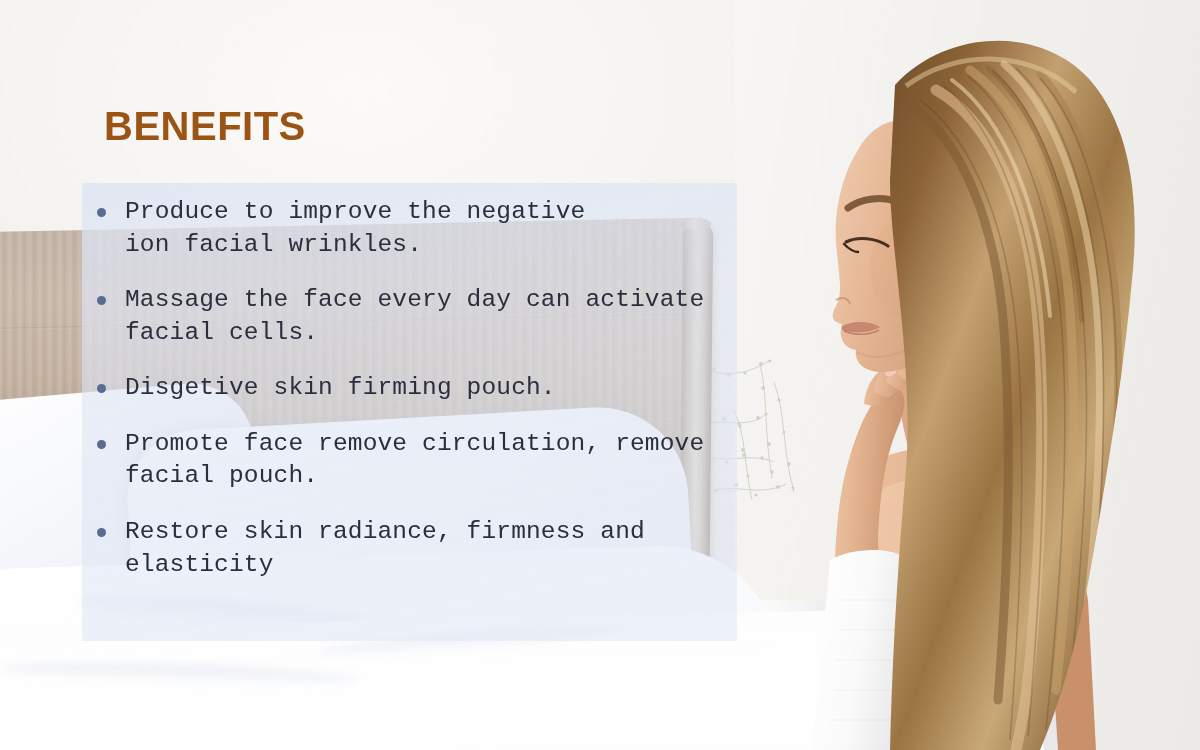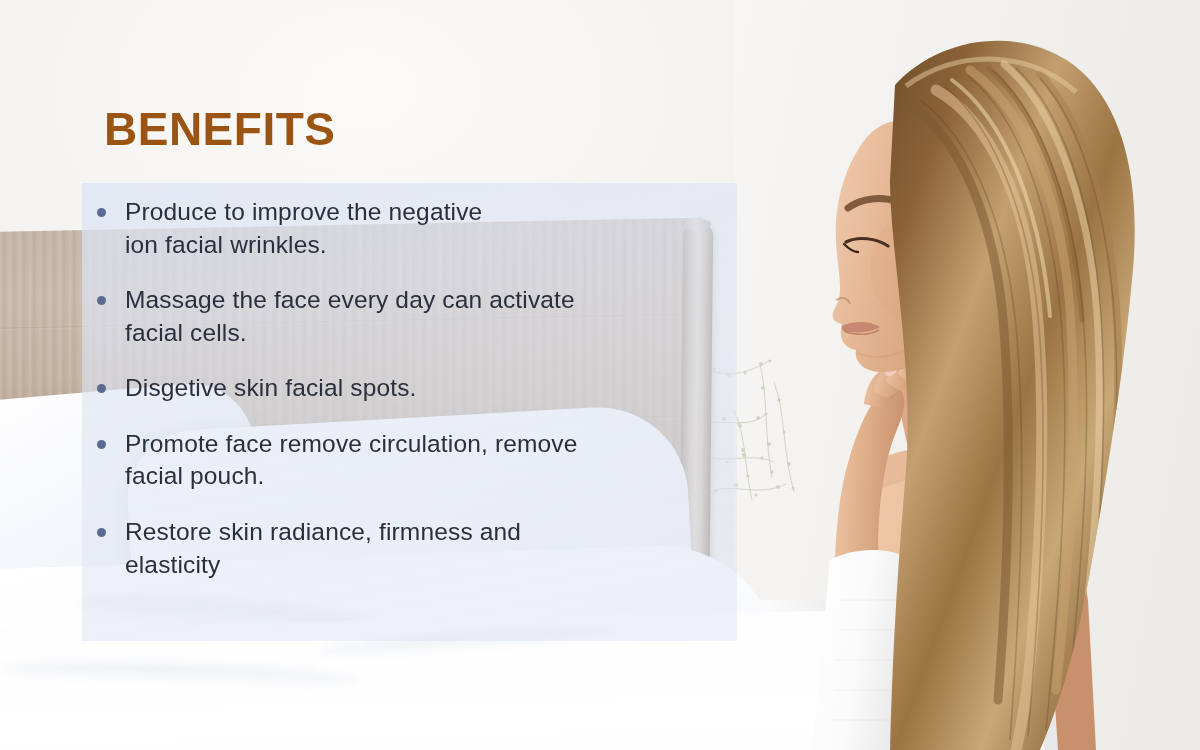--- a/index.html
+++ b/index.html
@@ -114,26 +114,26 @@
     position:absolute; left:82px; top:183px; width:655px; height:458px;
     background:linear-gradient(170deg, rgba(221,228,243,0.80) 0%,
                                        rgba(222,229,243,0.62) 38%,
                                        rgba(224,231,245,0.55) 100%);
     backdrop-filter:blur(0.4px);
   }
 
   
   #title {
     position:absolute; left:104px; top:106px;
-    font-size:46px; font-weight:bold; letter-spacing:0.5px;
+    font-size:40px; font-weight:bold; letter-spacing:0.5px;
     color:#9a5514; line-height:1;
   }
 
   #bullets {
-    position:absolute; left:97px; top:196px; width:680px;
+    position:absolute; left:97px; top:196px; width:680px;font-family:Liberation Mono, monospace;
   }
   .bullet-row { display:flex; align-items:flex-start; margin-bottom:23px; }
   .bullet-row:last-child { margin-bottom:12px; }
   .bullet-dot {
     flex:0 0 auto; width:9px; height:9px; border-radius:50%;
     background:#5a6b91; margin-top:12px; margin-right:19px;
   }
   .bullet-text {
     font-size:24.5px; line-height:1.33; color:#2b2f3d;
     font-weight:400; letter-spacing:0.15px; white-space:pre-line;
@@ -358,21 +358,21 @@
       <span class="bullet-text">Produce to improve the negative
 ion facial wrinkles.</span>
     </div>
     <div class="bullet-row">
       <span class="bullet-dot"></span>
       <span class="bullet-text">Massage the face every day can activate
 facial cells.</span>
     </div>
     <div class="bullet-row">
       <span class="bullet-dot"></span>
-      <span class="bullet-text">Disgetive skin facial spots.</span>
+      <span class="bullet-text">Disgetive skin firming pouch.</span>
     </div>
     <div class="bullet-row">
       <span class="bullet-dot"></span>
       <span class="bullet-text">Promote face remove circulation, remove
 facial pouch.</span>
     </div>
     <div class="bullet-row">
       <span class="bullet-dot"></span>
       <span class="bullet-text">Restore skin radiance, firmness and
 elasticity</span>

